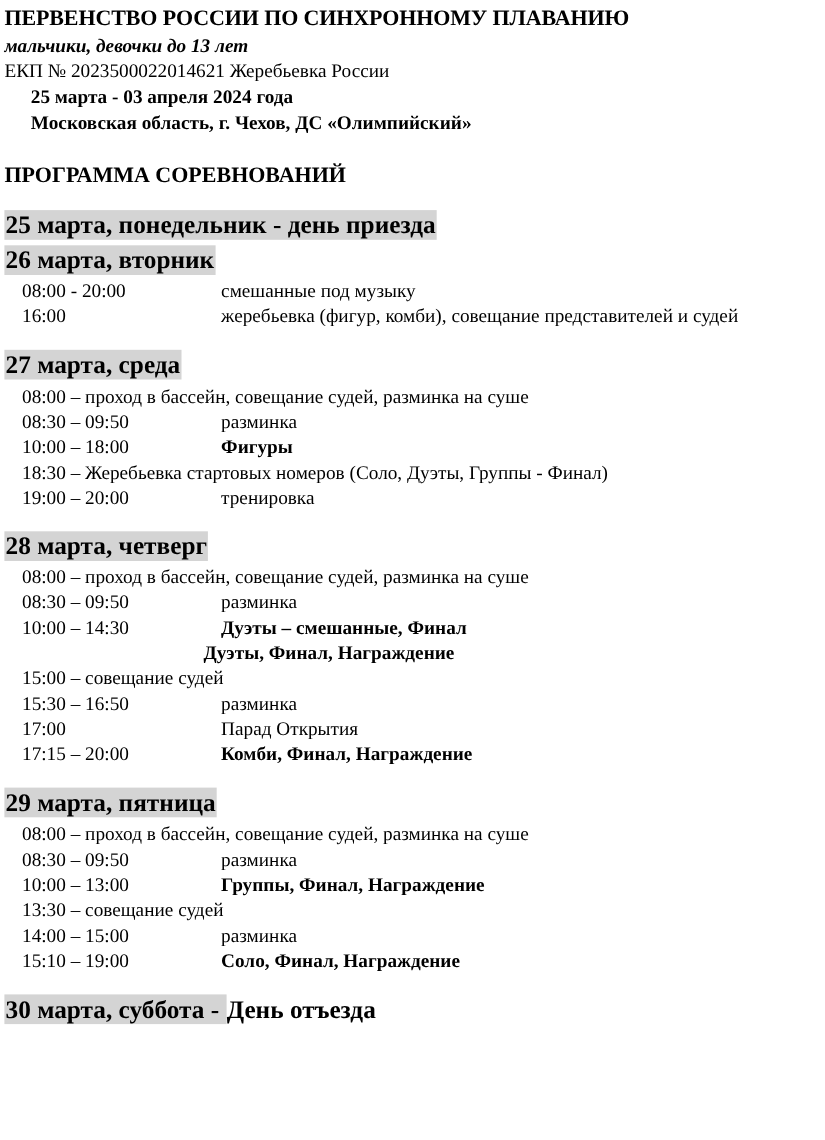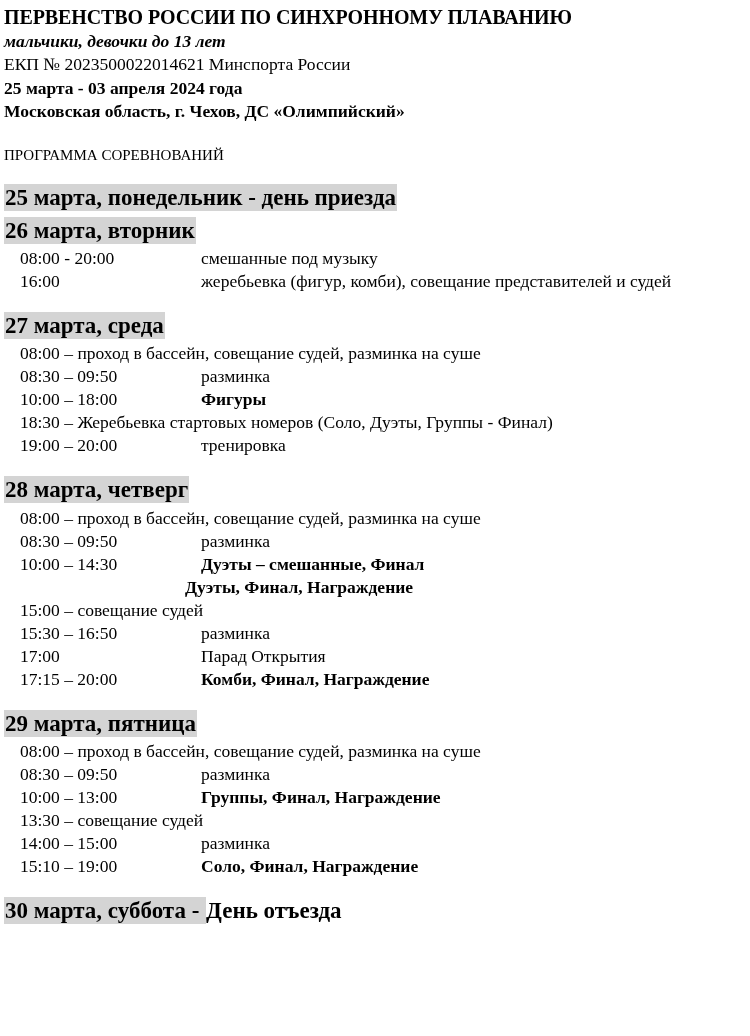--- a/index.html
+++ b/index.html
@@ -39,26 +39,27 @@
   .title-ekp {
     font-size: 17.5px;
     font-weight: normal;
     line-height: 1.34;
   }
   .title-dates,
   .title-venue {
     font-size: 17.5px;
     font-weight: bold;
     line-height: 1.34;
+    margin-left: 24px;
   }
 
   
   .program-heading {
-    font-size: 15px;
-    font-weight: normal;
+    font-size: 20px;
+    font-weight: bold;
     line-height: 1.3;
     margin-top: 22px;
     margin-bottom: 4px;
   }
 
   
   .day-block { margin-top: 18px; }
   .day-block.tight { margin-top: 2px; }
 
   .day-title {
@@ -104,21 +105,21 @@
   }
 </style>
 </head>
 <body>
 
 <div class="page">
 
   <div class="doc-header">
     <div class="title-main">ПЕРВЕНСТВО РОССИИ ПО СИНХРОННОМУ ПЛАВАНИЮ</div>
     <div class="title-sub">мальчики, девочки до 13 лет</div>
-    <div class="title-ekp">ЕКП № 2023500022014621 Минспорта России</div>
+    <div class="title-ekp">ЕКП № 2023500022014621 Жеребьевка России</div>
     <div class="title-dates">25 марта - 03 апреля 2024 года</div>
     <div class="title-venue">Московская область, г. Чехов, ДС «Олимпийский»</div>
   </div>
 
   <div class="program-heading">ПРОГРАММА СОРЕВНОВАНИЙ</div>
 
   <div id="days-container">
       <div class="day-block">
         <div class="day-title"><span class="hl">25 марта, понедельник - день приезда</span></div>
       </div>

